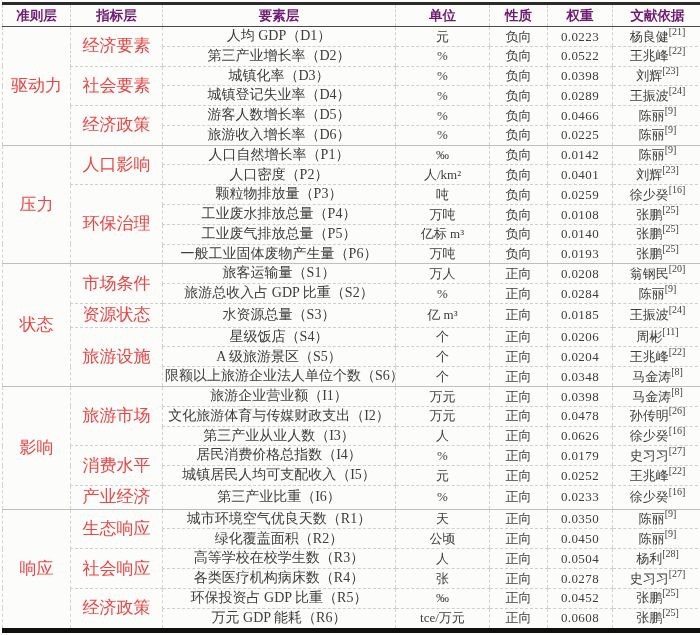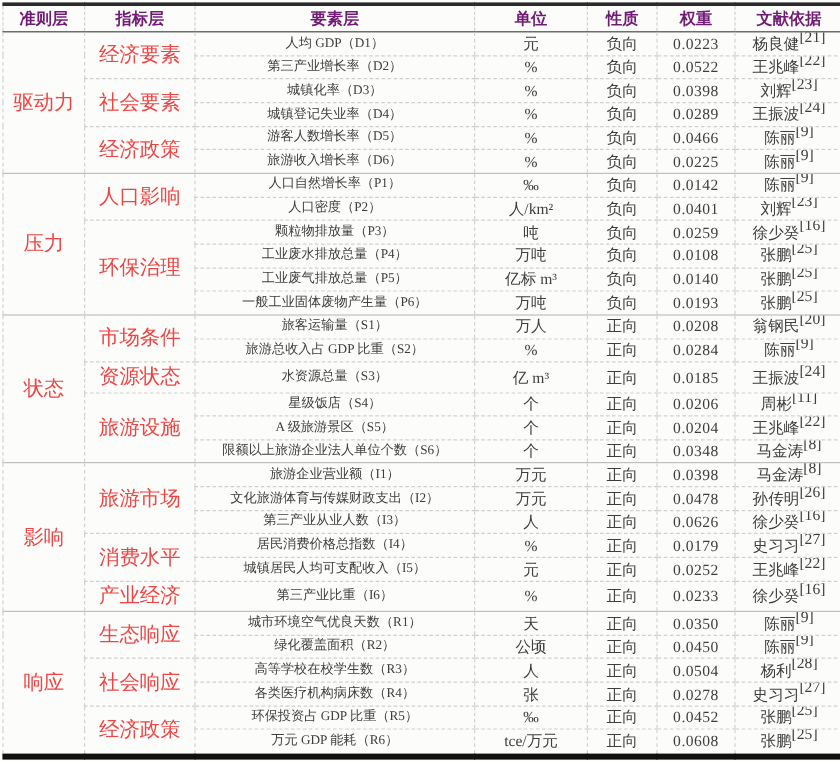--- a/index.html
+++ b/index.html
@@ -45,24 +45,24 @@
     text-align:center;
     vertical-align:middle;
     border-left:1px dashed #d2d2d0;
     border-bottom:1px dashed #cfcfcd;
     line-height:1.05;
     overflow:hidden;
     white-space:nowrap;
   }
   tr.g-first td{border-top:1px solid #bfbfbd;}
   td.criterion,td.indicator{font-size:17px;color:#ef4444;}
-  td.element{font-size:11px;}
+  td.element{font-size:14px;}
   td.weight{letter-spacing:0.4px;}
   td.ref sup{
-    font-size:13px;
+    font-size:10px;
     line-height:0;
     vertical-align:6px;
     letter-spacing:0;
     text-align:right;
   }
 </style>
 </head>
 <body>
 
 <table class="paper-table">

